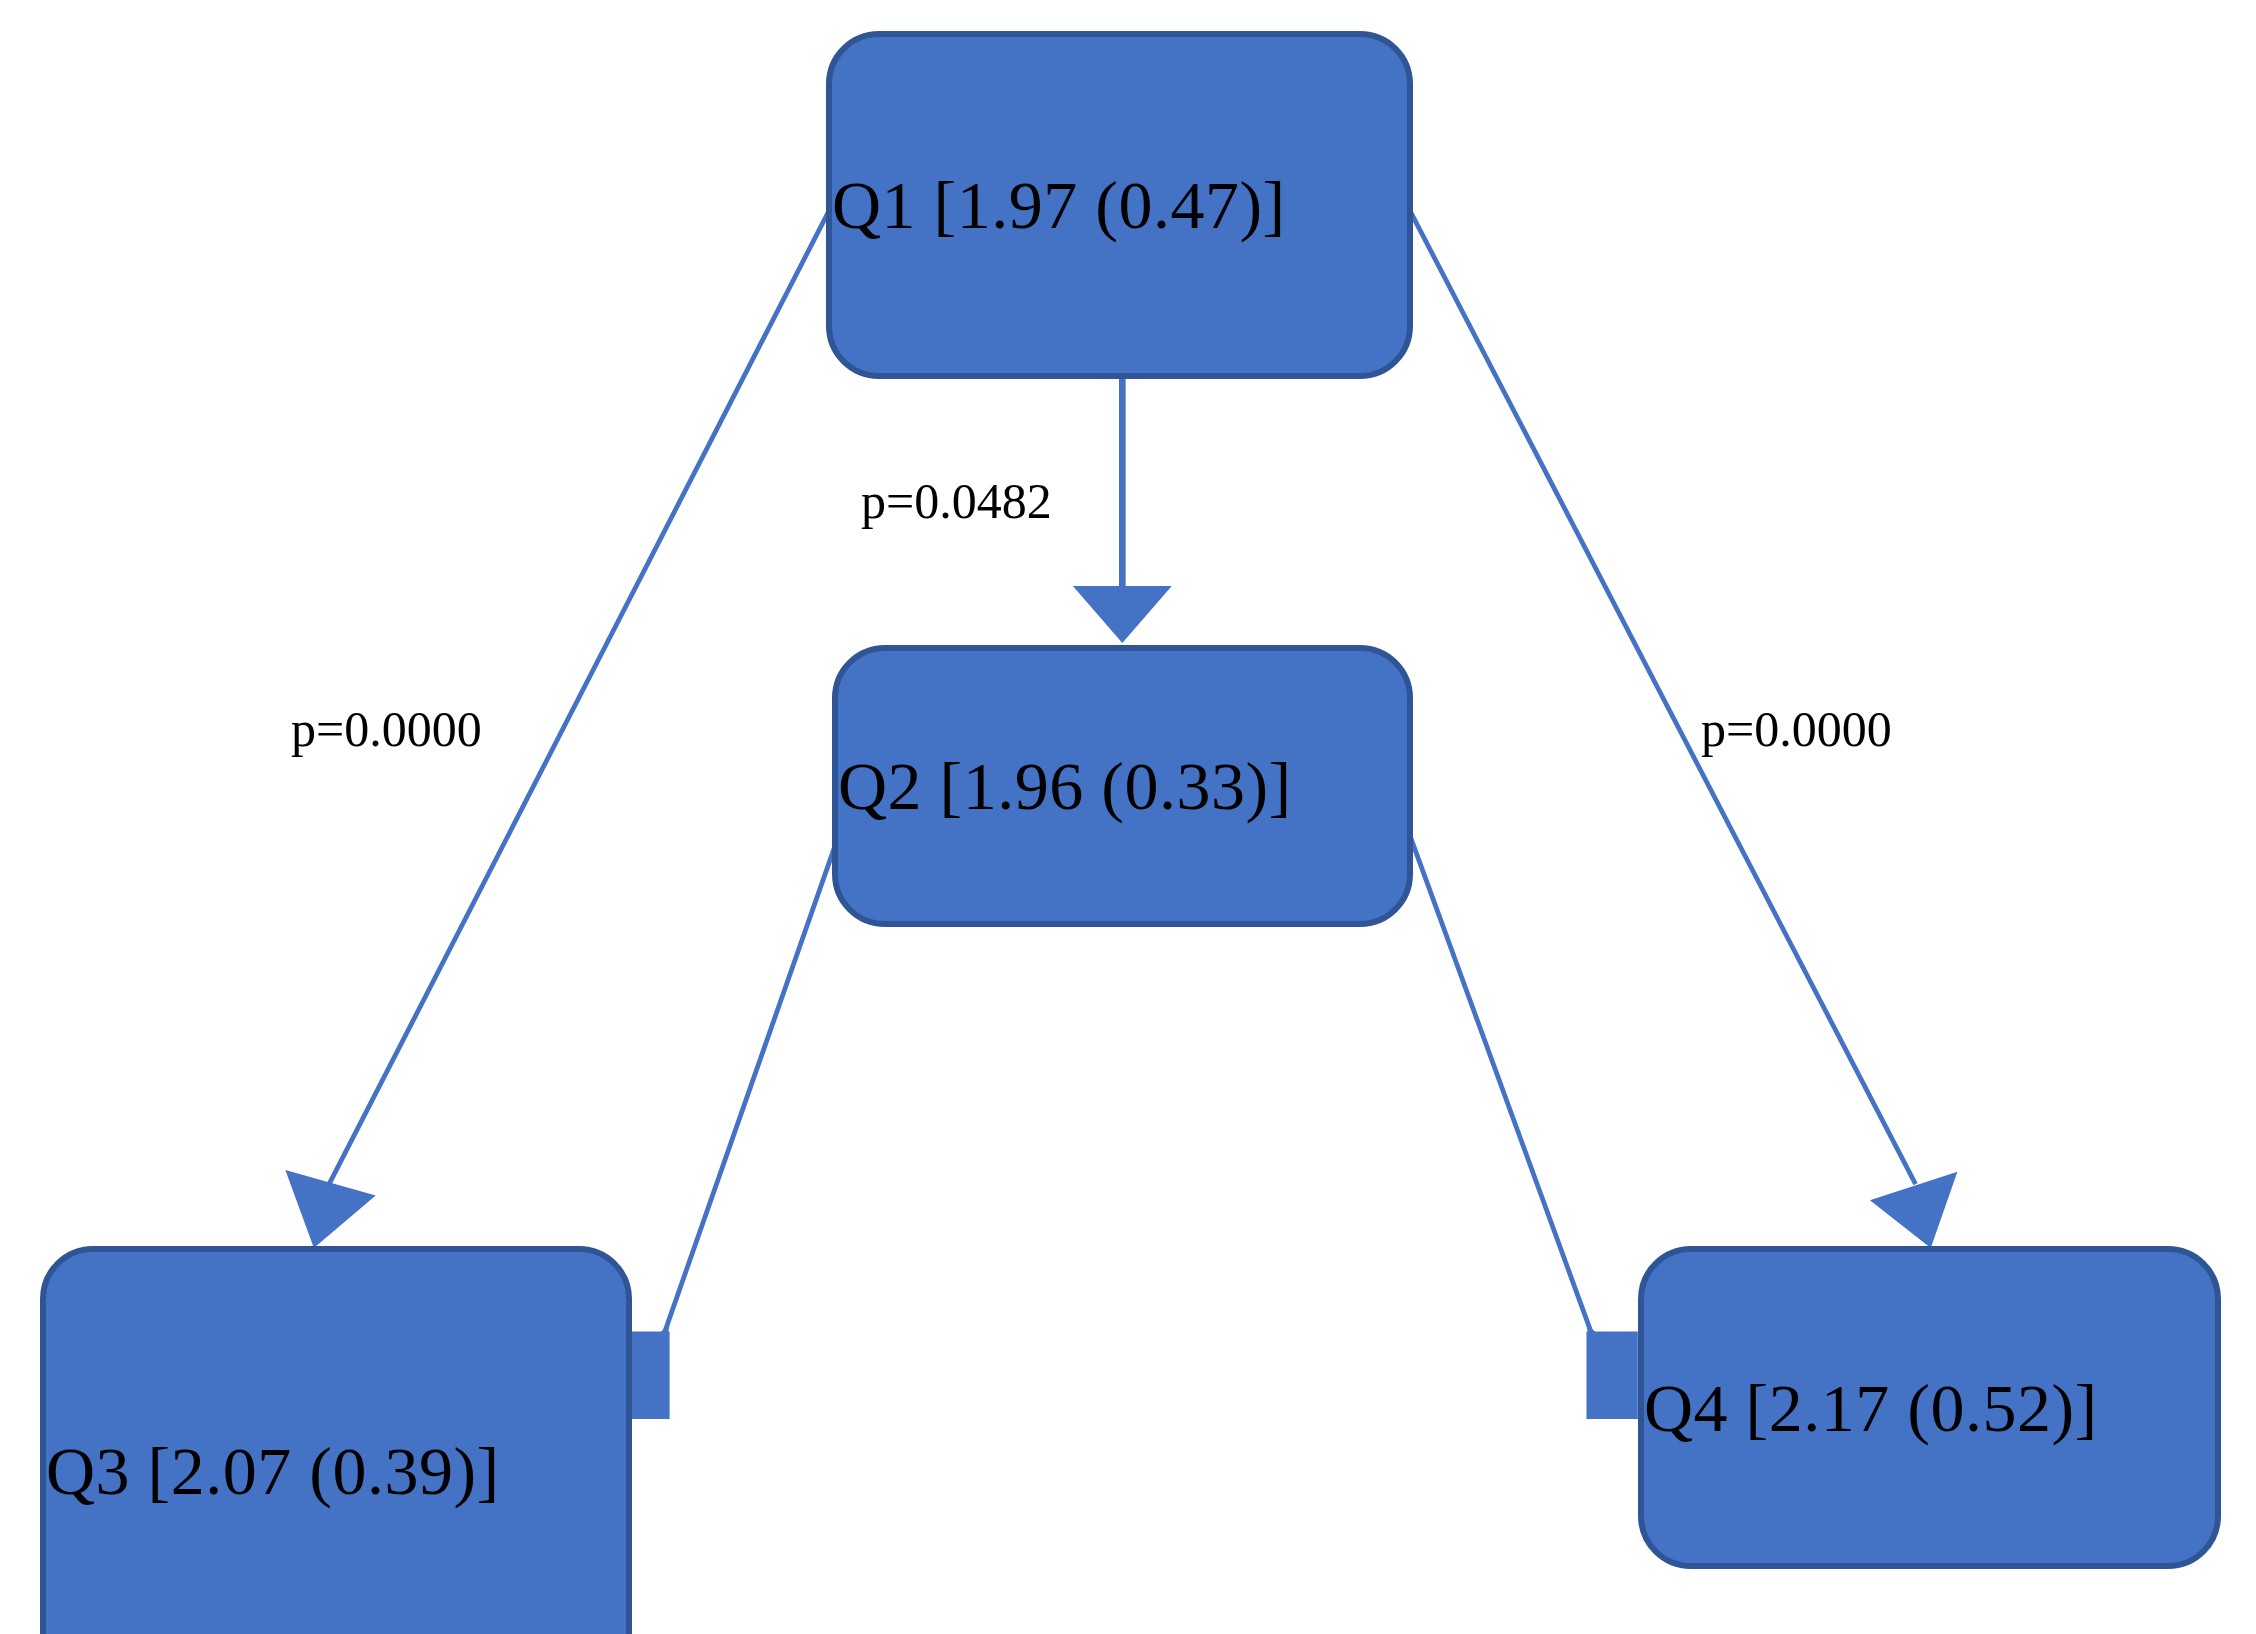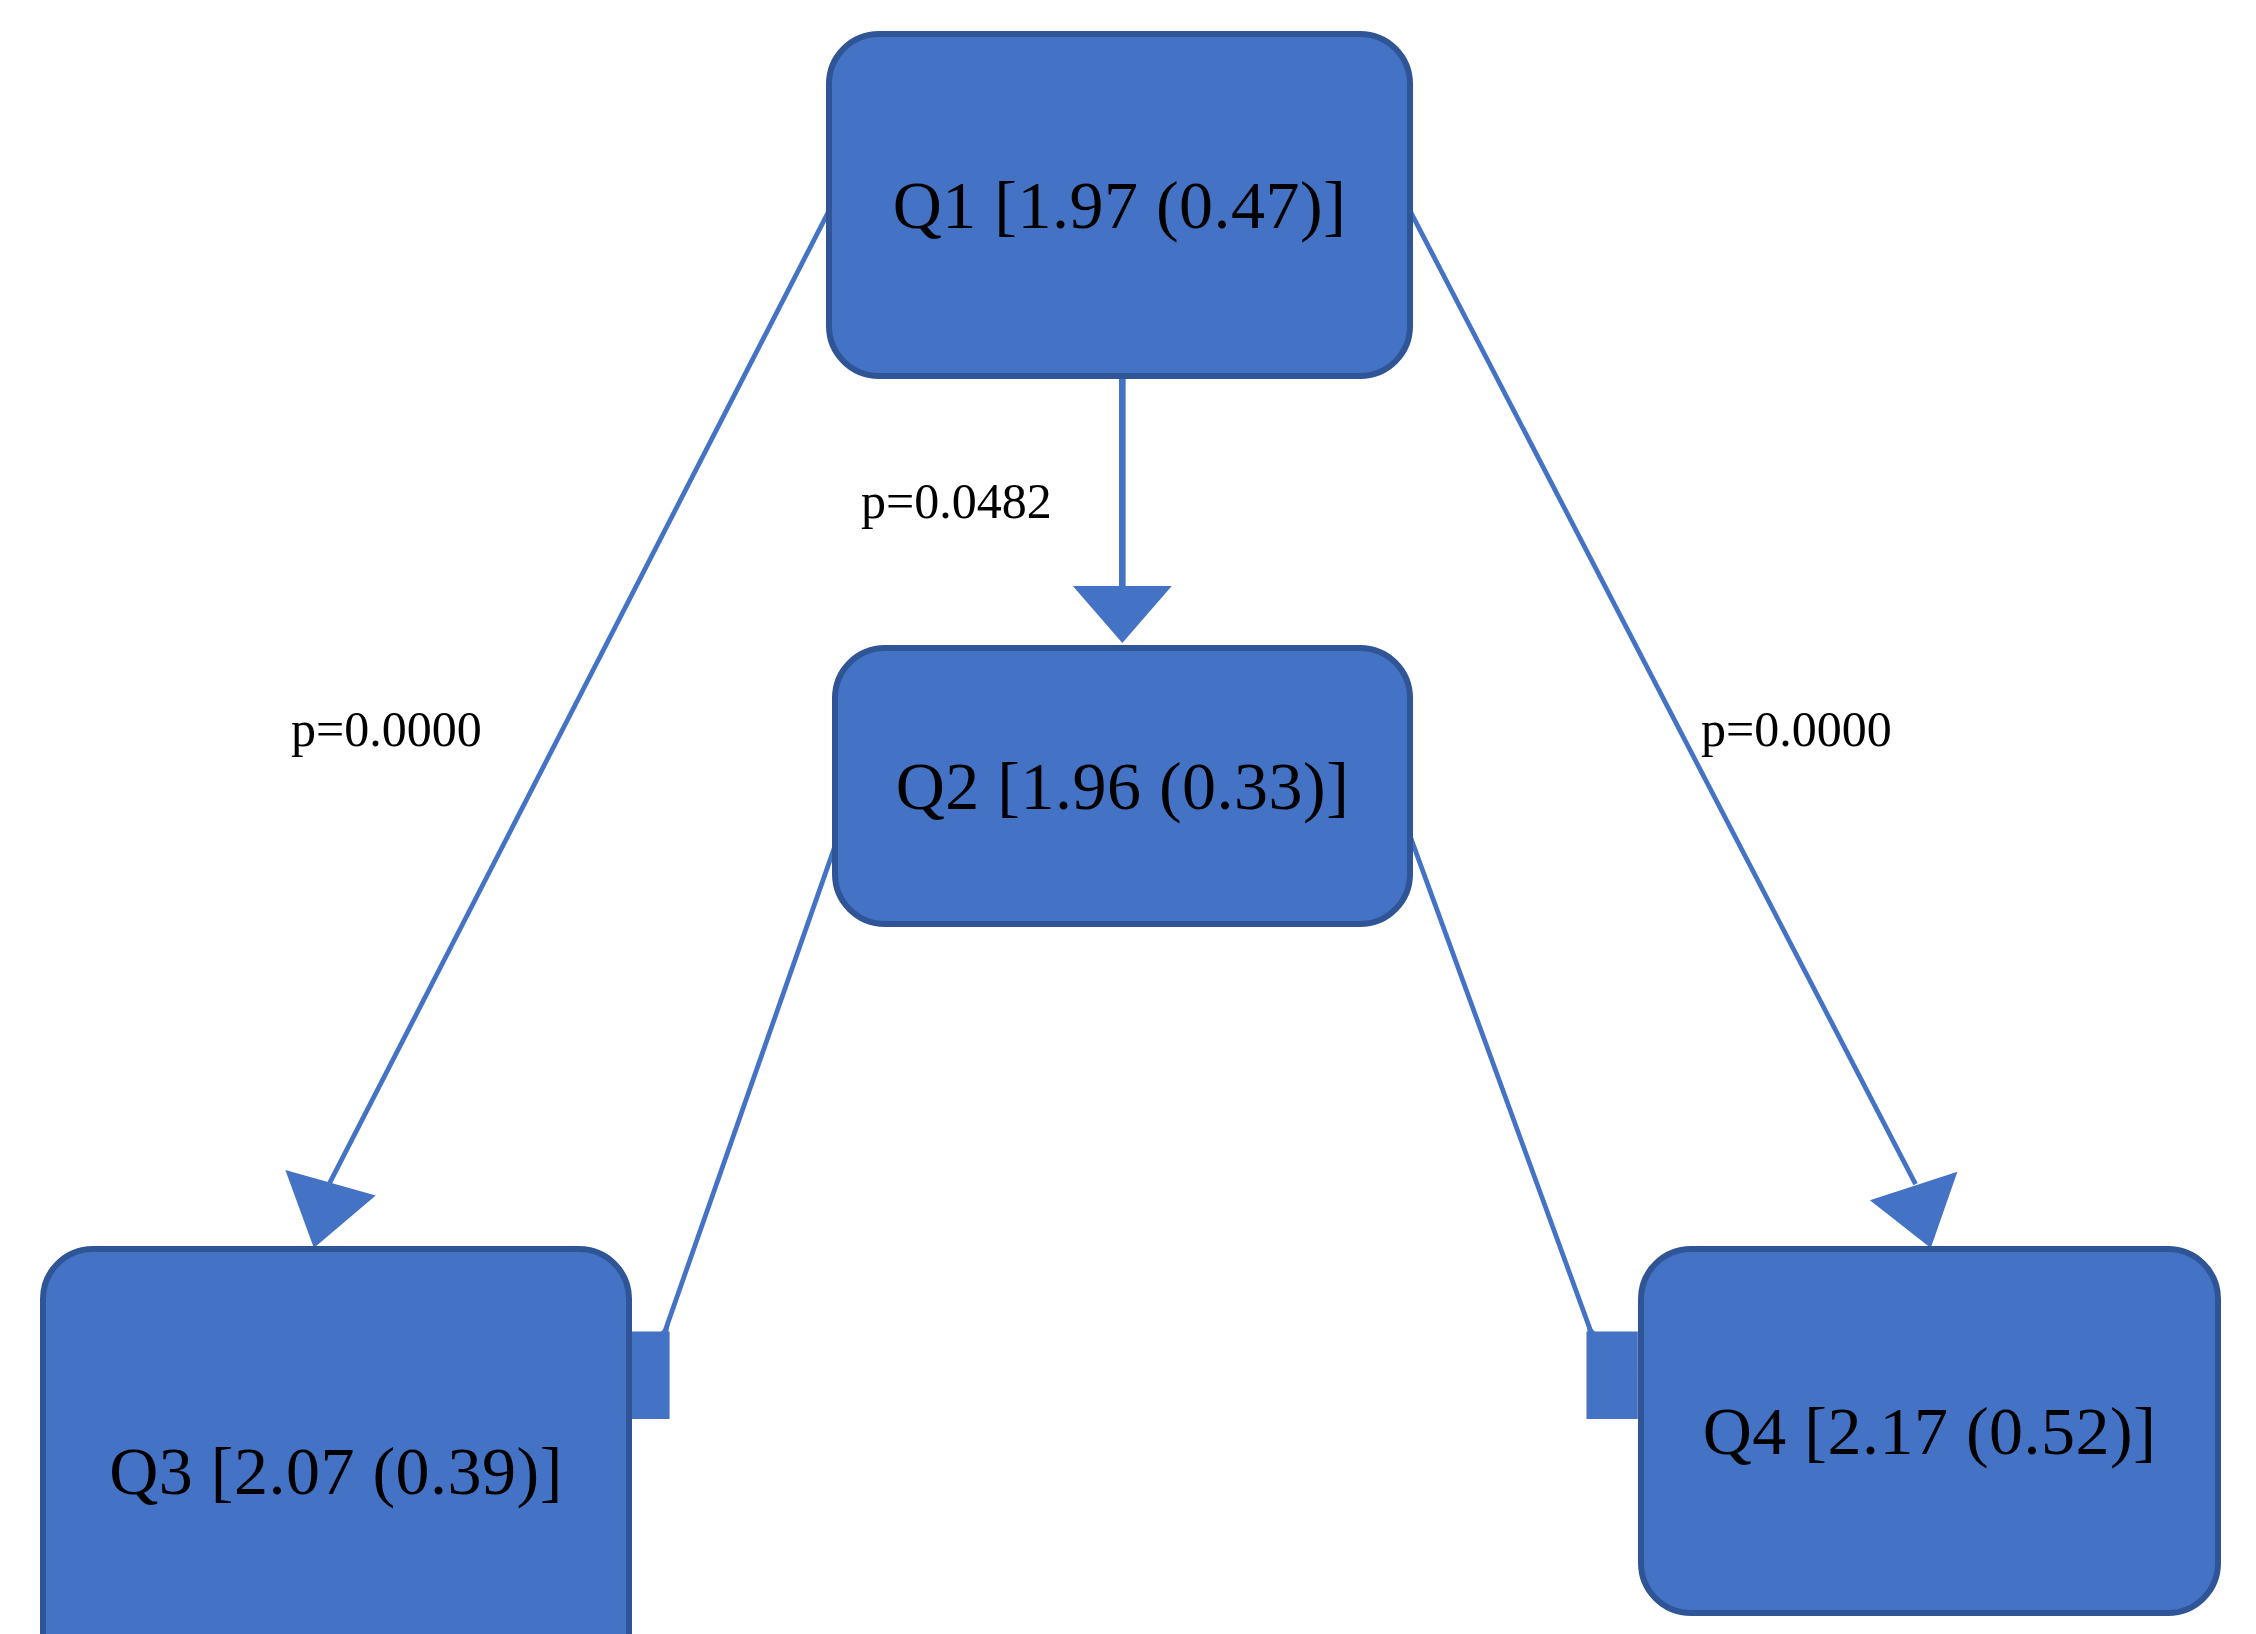--- a/index.html
+++ b/index.html
@@ -23,35 +23,35 @@
     height: 1635px;
   }
   .node {
     position: absolute;
     box-sizing: border-box;
     background: #4472C4;
     border: 6.7px solid #2F5597;
     border-radius: 53px;
     display: flex;
     align-items: center;
-    justify-content: center;
+    justify-content: flex-start;
     z-index: 3;
   }
   .node-label {
     color: #000000;
     font-size: 68px;
     line-height: 1;
     letter-spacing: 0.5px;
     white-space: nowrap;
     font-family: "Liberation Serif", "DejaVu Serif", serif;
   }
   #node-q1 { left: 826px;  top: 31px;   width: 587px; height: 348px; }
   #node-q2 { left: 832px;  top: 645px;  width: 581px; height: 282px; }
   #node-q3 { left: 40px;   top: 1246px; width: 592px; height: 449px; }
-  #node-q4 { left: 1638px; top: 1246px; width: 583px; height: 370px; }
+  #node-q4 { left: 1638px; top: 1246px; width: 583px; height: 323px; }
 
   .edge-label {
     position: absolute;
     color: #000000;
     font-size: 50px;
     line-height: 1;
     white-space: nowrap;
     z-index: 4;
     font-family: "Liberation Serif", "DejaVu Serif", serif;
   }

